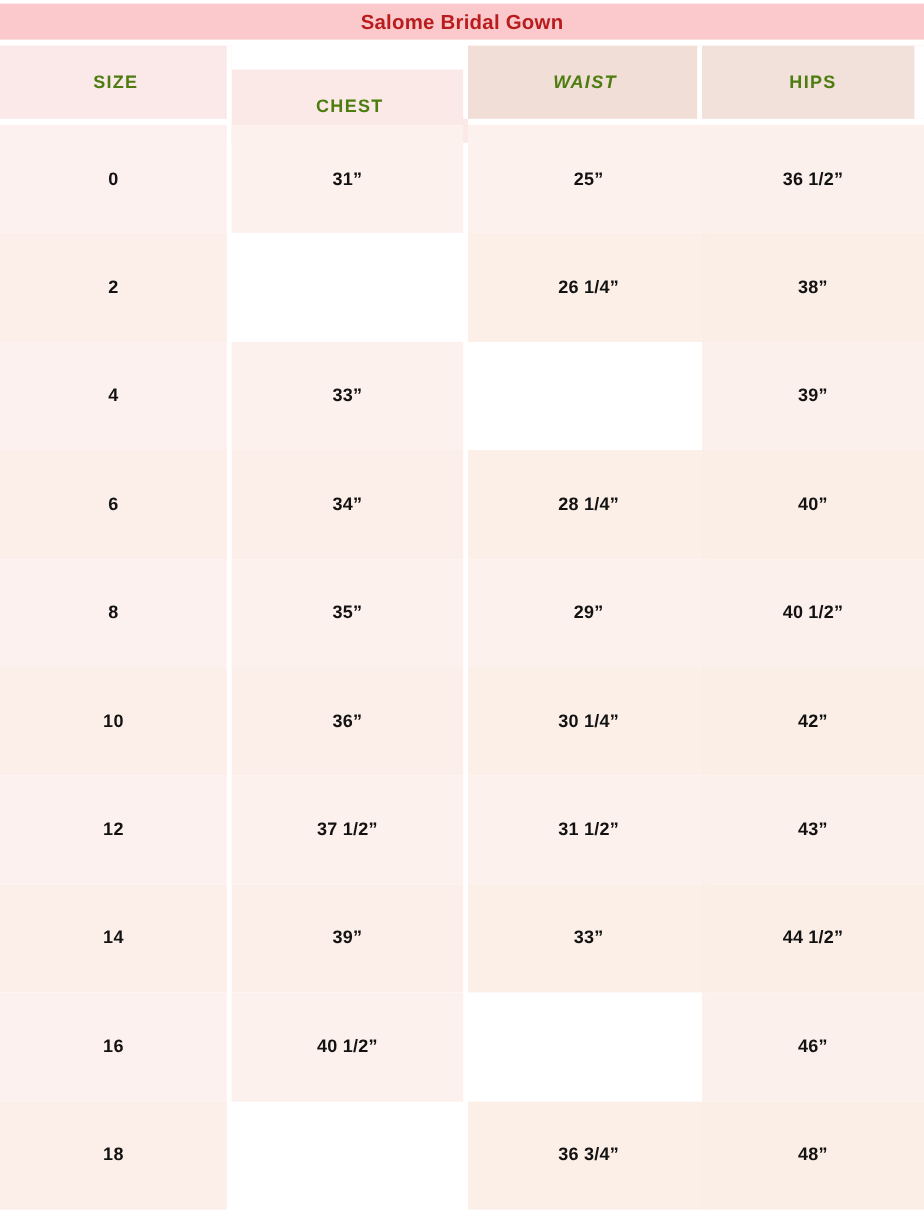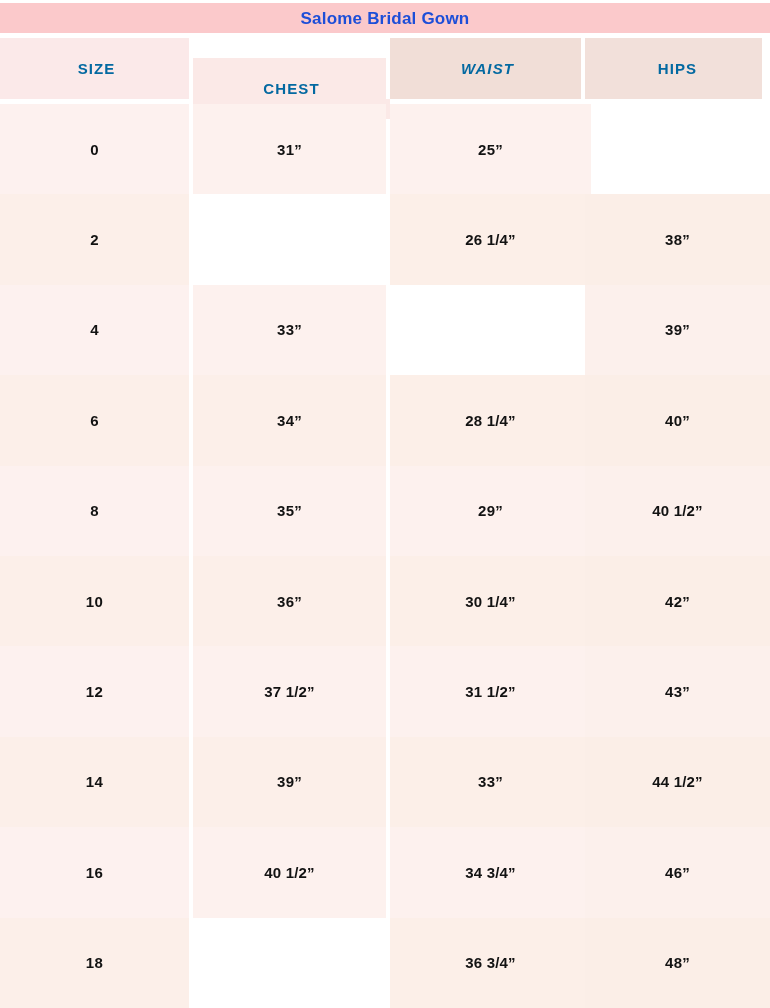--- a/index.html
+++ b/index.html
@@ -30,21 +30,21 @@
     width: 770px;
     height: 30px;
     background: #fbc9cb;
     display: flex;
     align-items: center;
     justify-content: center;
   }
   .title-text {
     font-size: 17px;
     font-weight: bold;
-    color: #1d4ed8;
+    color: #b91c1c;
     letter-spacing: 0.2px;
     line-height: 1;
   }
 
   
   .header-row {
     position: absolute;
     left: 0;
     top: 38px;
     width: 770px;
@@ -54,21 +54,21 @@
     position: absolute;
     top: 0;
     height: 61px;
     display: flex;
     align-items: center;
     justify-content: center;
   }
   .header-cell .hlabel {
     font-size: 15px;
     font-weight: bold;
-    color: #0369a1;
+    color: #4d7c0f;
     letter-spacing: 1.1px;
     line-height: 1;
   }
   .hc-0 { left: 0px;   width: 193px; background: #fbe9e9; }
   .hc-1 { left: 193px; width: 197px; background: #fbe9e7; margin-top: 20px; }
   .hc-2 { left: 390px; width: 195px; background: #f1ded7; font-style: italic; }
   .hc-3 { left: 585px; width: 185px; background: #f2e0da; }
   .hc-2, .hc-3 { }
 
   
@@ -164,20 +164,23 @@
     <div class="data-row row-a">
       <div class="data-cell dc-0">
           <span class="cell-text size-val">0</span>
         </div>
       <div class="data-cell dc-1">
           <span class="cell-text">31”</span>
         </div>
       <div class="data-cell dc-2">
           <span class="cell-text">25”</span>
         </div>
+      <div class="data-cell dc-3">
+          <span class="cell-text">36 1/2”</span>
+        </div>
     </div>
 
     <div class="data-row row-b">
       <div class="data-cell dc-0">
           <span class="cell-text size-val">2</span>
         </div>
       <div class="data-cell dc-2">
           <span class="cell-text">26 1/4”</span>
         </div>
       <div class="data-cell dc-3">
@@ -271,23 +274,20 @@
           <span class="cell-text">44 1/2”</span>
         </div>
     </div>
 
     <div class="data-row row-a">
       <div class="data-cell dc-0">
           <span class="cell-text size-val">16</span>
         </div>
       <div class="data-cell dc-1">
           <span class="cell-text">40 1/2”</span>
-        </div>
-      <div class="data-cell dc-2">
-          <span class="cell-text">34 3/4”</span>
         </div>
       <div class="data-cell dc-3">
           <span class="cell-text">46”</span>
         </div>
     </div>
 
     <div class="data-row row-b">
       <div class="data-cell dc-0">
           <span class="cell-text size-val">18</span>
         </div>

